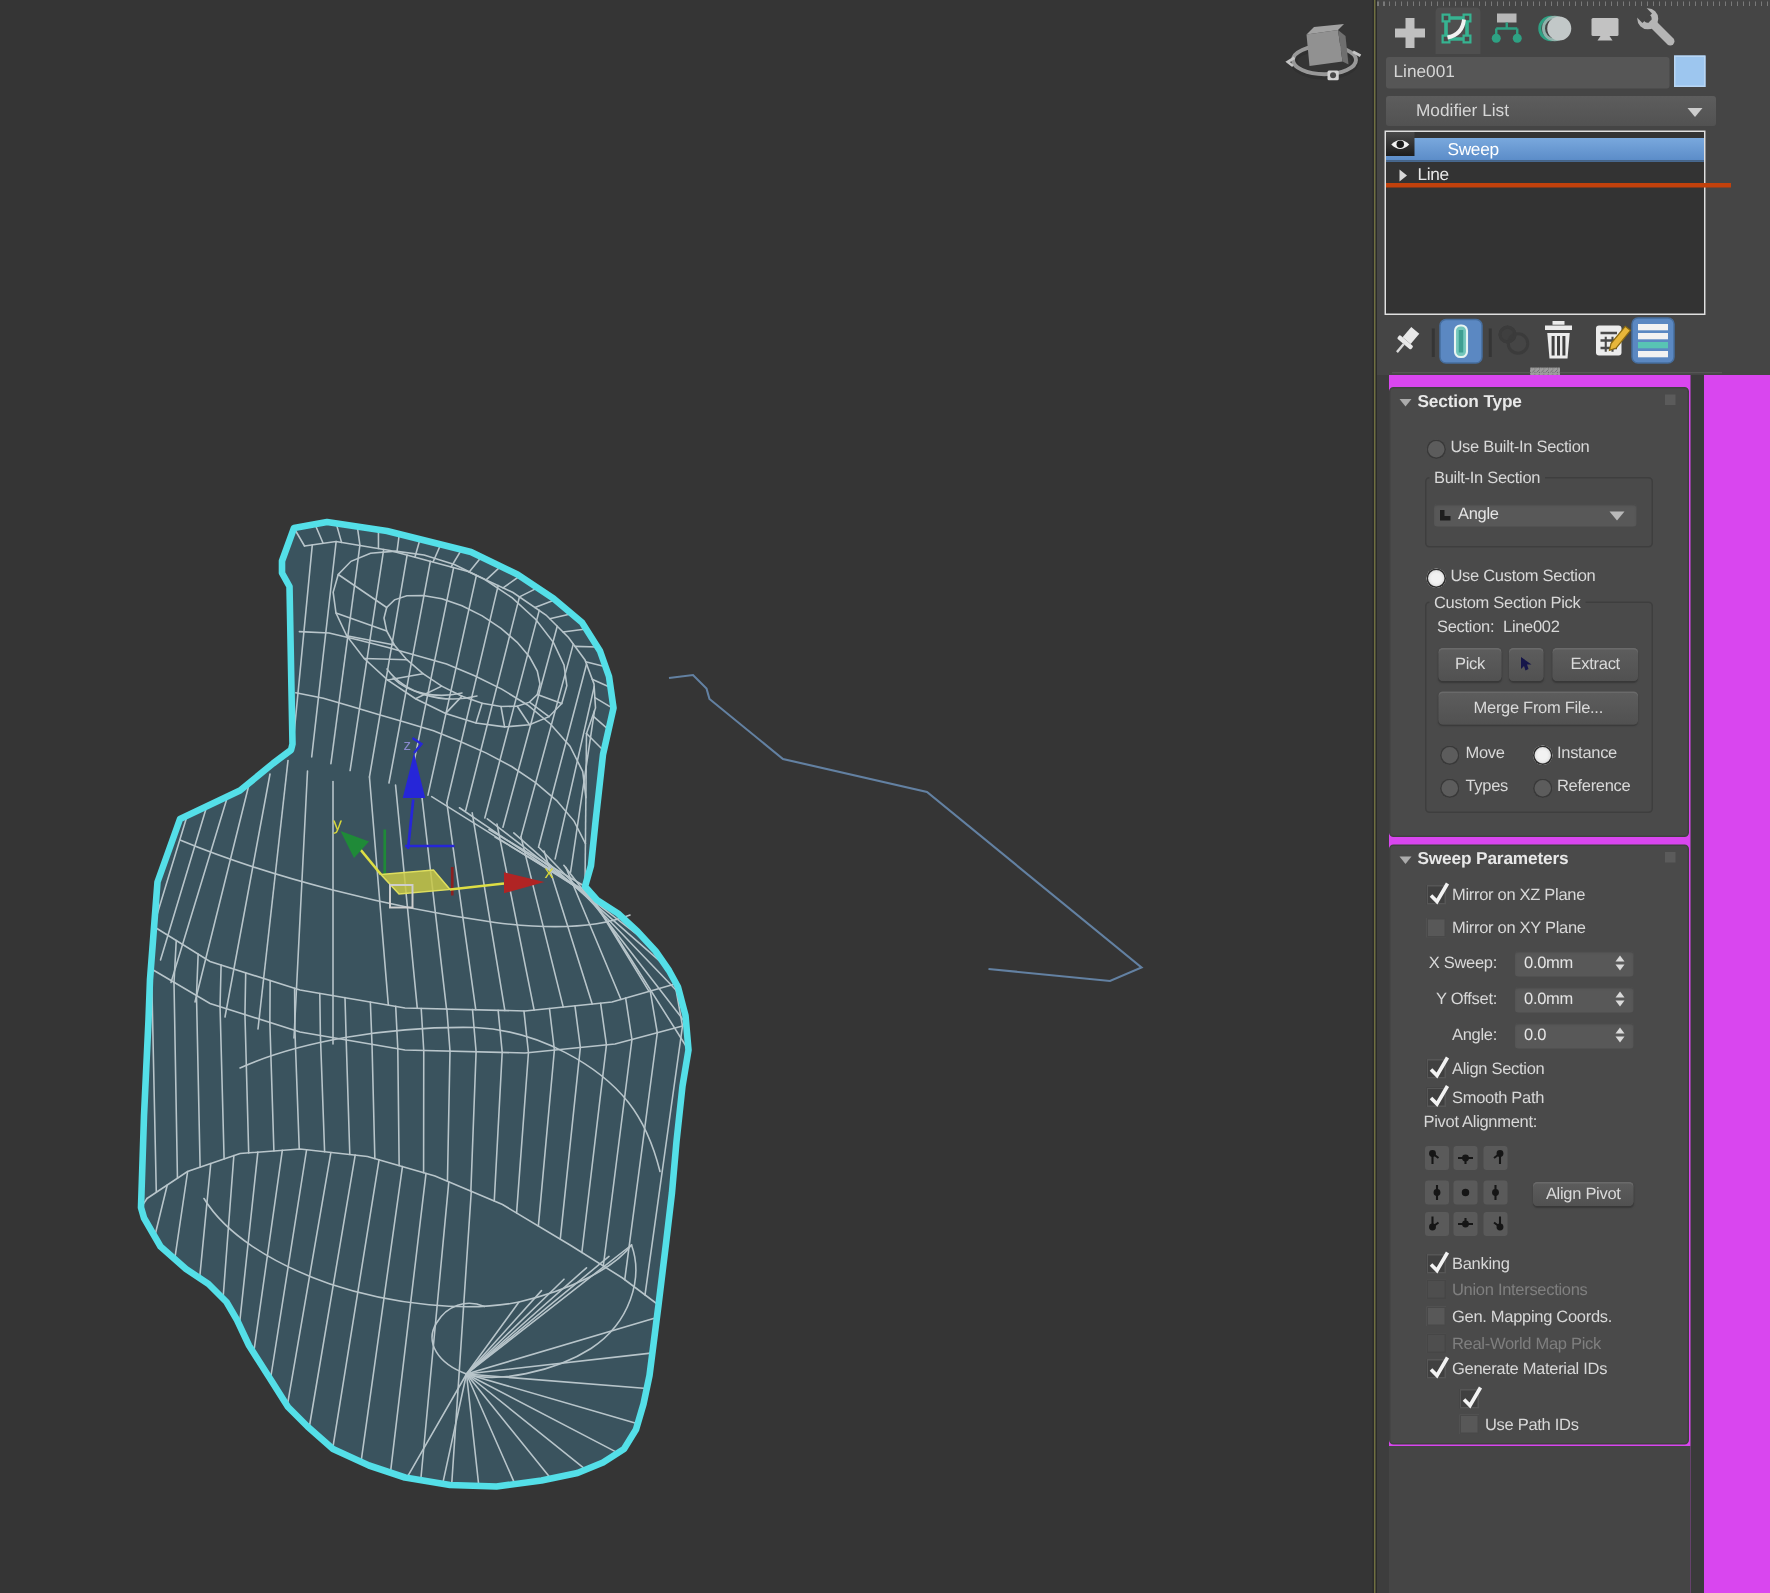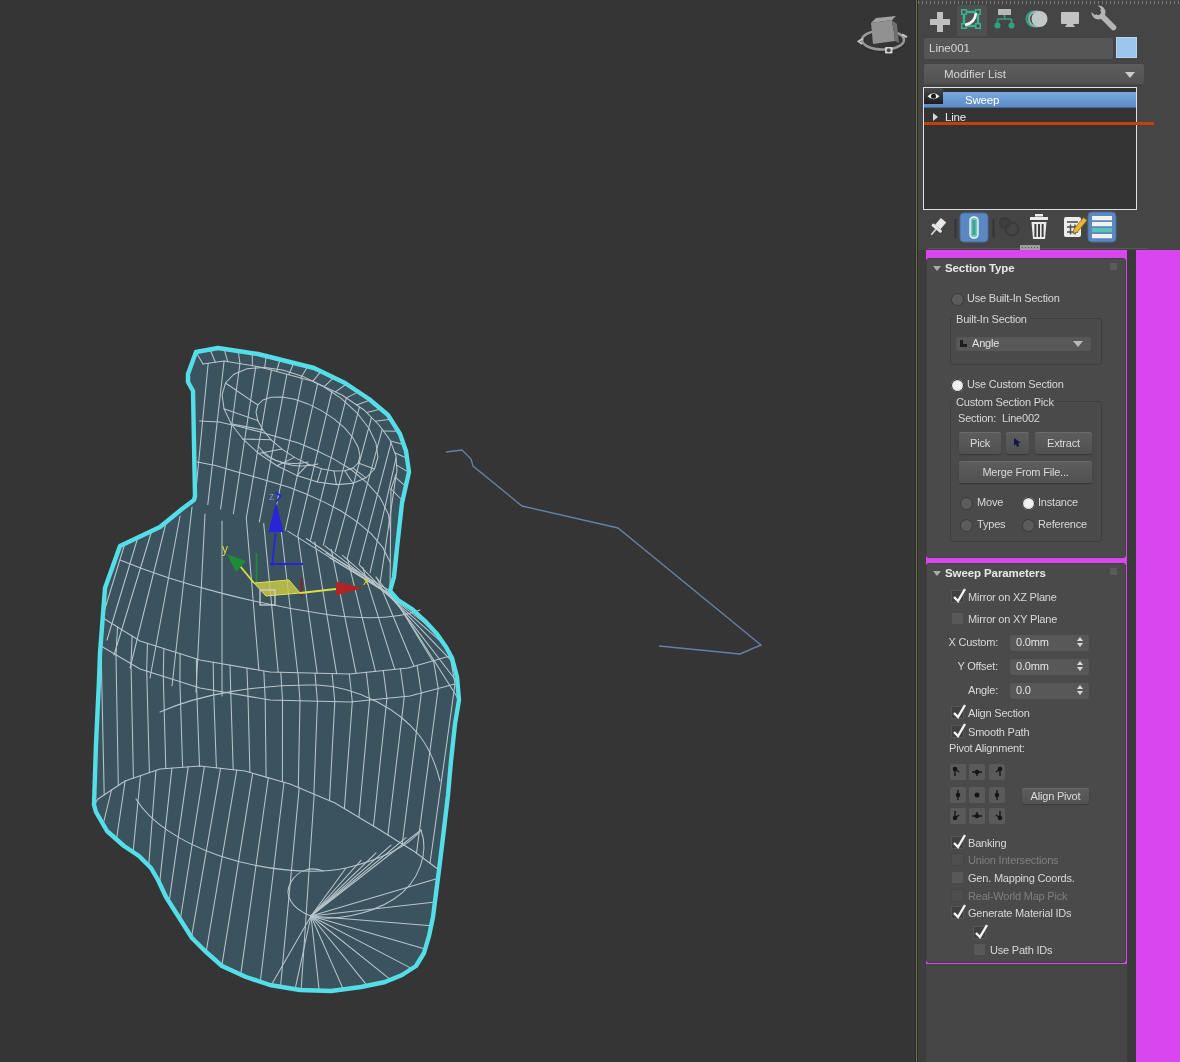--- a/index.html
+++ b/index.html
@@ -445,21 +445,21 @@
           <span class="pin"></span>
         </div>
       <div class="cb chk" style="left:24px;top:26px;">
           <svg width="14" height="18">
             <path d="M2 11 l4 4 L13 3" stroke="#f2f2f2" stroke-width="2.4" fill="none"></path>
           </svg>
         </div>
       <div class="lbl" style="position:absolute;left:41px;top:27px;">Mirror on XZ Plane</div>
       <div class="cb" style="left:24px;top:48px;"></div>
       <div class="lbl" style="position:absolute;left:41px;top:49px;">Mirror on XY Plane</div>
-      <div class="lbl" style="position:absolute;left:0;top:72px;width:71px;text-align:right;">X Custom:</div>
+      <div class="lbl" style="position:absolute;left:0;top:72px;width:71px;text-align:right;">X Sweep:</div>
       <div class="field" style="left:83px;top:70px;width:79px;height:17px;line-height:17px;padding-left:6px;">0.0mm<span class="spin">
             <span class="u"></span>
             <span class="d"></span>
           </span></div>
       <div class="lbl" style="position:absolute;left:0;top:96px;width:71px;text-align:right;">Y Offset:</div>
       <div class="field" style="left:83px;top:94px;width:79px;height:17px;line-height:17px;padding-left:6px;">0.0mm<span class="spin">
             <span class="u"></span>
             <span class="d"></span>
           </span></div>
       <div class="lbl" style="position:absolute;left:0;top:120px;width:71px;text-align:right;">Angle:</div>

